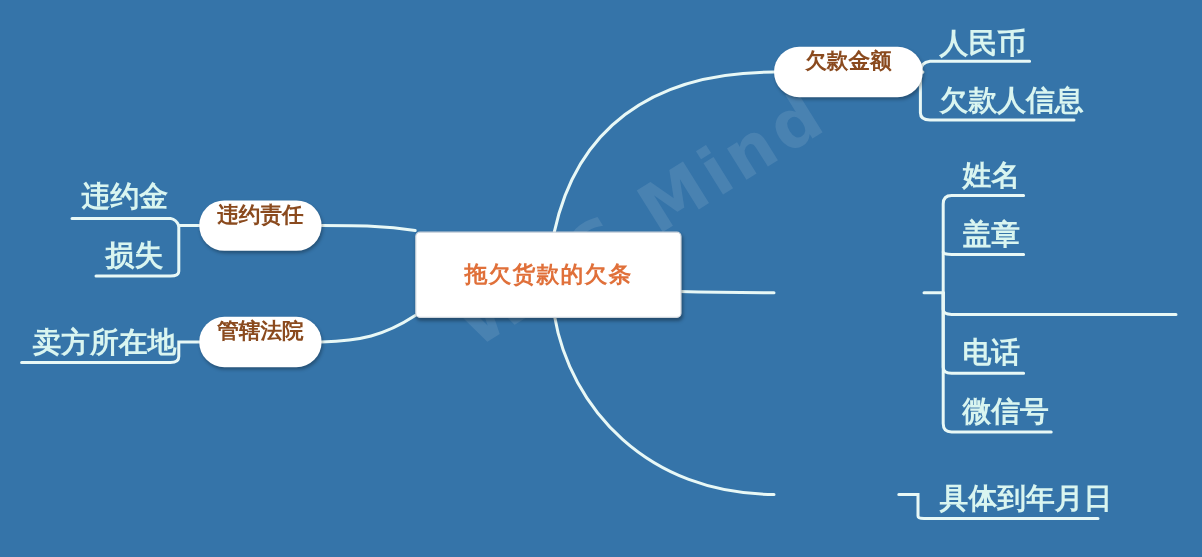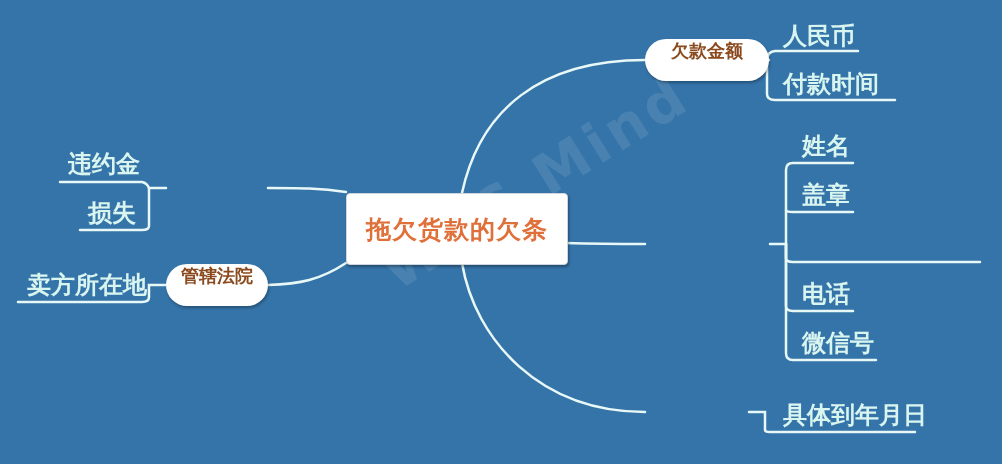--- a/index.html
+++ b/index.html
@@ -9,21 +9,21 @@
       font-family: "DejaVu Sans", "Liberation Sans", sans-serif;
       position: relative;
     }
     #stage { position: absolute; left: 0; top: 0; width: 1002px; height: 464px; }
     svg.links { position: absolute; left: 0; top: 0; }
     .central {
       position: absolute; left: 346px; top: 193px; width: 220px; height: 70px;
       background: #ffffff; border: 1px solid #cfd6dd; border-radius: 4px;
       box-shadow: 1px 2px 3px rgba(0,0,0,0.35);
       display: flex; align-items: center; justify-content: center;
-      color: #e0703a; font-weight: bold; font-size: 25px; letter-spacing: 1px;
+      color: #e0703a; font-weight: bold; font-size: 19px; letter-spacing: 1px;
     }
     .branch {
       position: absolute; height: 42px;
       background: #ffffff; border-radius: 21px;
       box-shadow: 1px 2px 3px rgba(0,0,0,0.3);
       display: flex; align-items: flex-start; justify-content: center;
       color: #8a4a1e; font-weight: bold; font-size: 18px;
     }
     .leaf {
       position: absolute; color: #d9f5f0; font-weight: bold; font-size: 24px;
@@ -70,29 +70,32 @@
   </svg>
 
   <div class="central">
     <span>拖欠货款的欠条</span>
   </div>
 
   <div class="branch" style="left:645px; top:39px; width:124px;">
     <span>欠款金额</span>
   </div>
   <div class="leaf" style="left:783px; top:24px;">人民币</div>
-  <div class="leaf" style="left:783px; top:72px;">付款时间</div>
+  <div class="leaf" style="left:783px; top:72px;">欠款人信息</div>
 
   <div class="leaf" style="left:802px; top:134px;">姓名</div>
   <div class="leaf" style="left:802px; top:183px;">盖章</div>
   <div class="leaf" style="left:802px; top:282px;">电话</div>
   <div class="leaf" style="left:802px; top:331px;">微信号</div>
 
   <div class="leaf" style="left:783px; top:403px;">具体到年月日</div>
 
+  <div class="branch" style="left:166px; top:167px; width:102px;">
+    <span>违约责任</span>
+  </div>
   <div class="leaf" style="left:68px; top:152px;">违约金</div>
   <div class="leaf" style="left:88px; top:201px;">损失</div>
 
   <div class="branch" style="left:166px; top:264px; width:102px;">
     <span>管辖法院</span>
   </div>
   <div class="leaf" style="left:27px; top:273px;">卖方所在地</div>
 
 </div>
 

